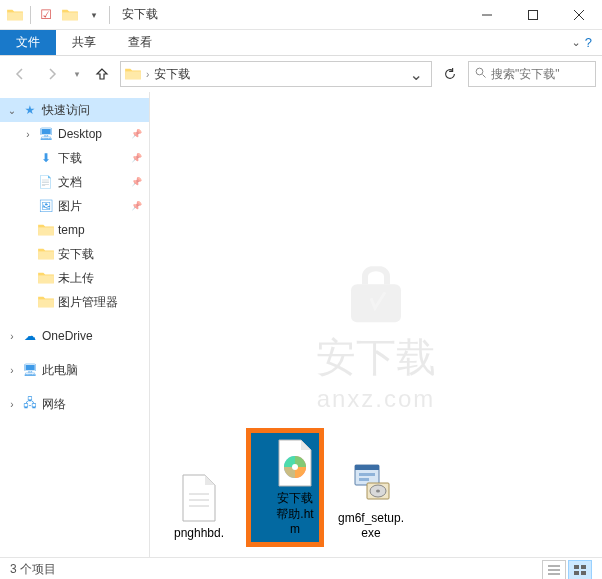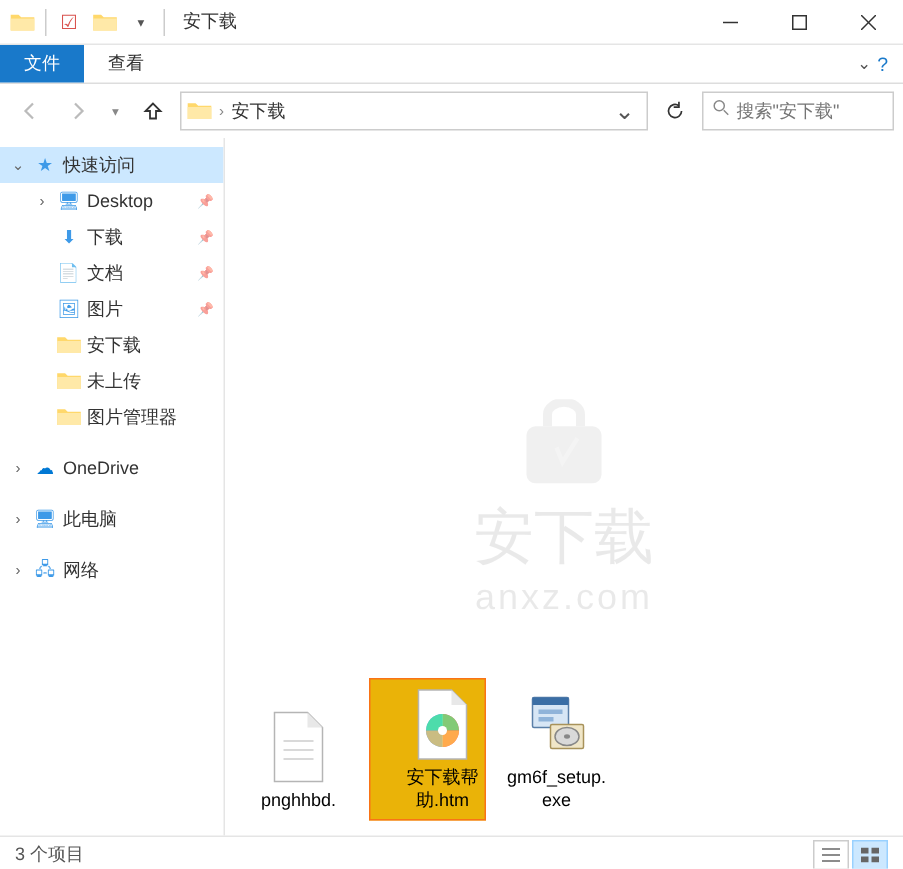--- a/index.html
+++ b/index.html
@@ -35,21 +35,21 @@
 .tree-item { display: flex; align-items: center; height: 24px; padding-left: 6px; font-size: 12px; color: #333; cursor: pointer; gap: 3px; }
 .tree-caret { width: 12px; color: #666; font-size: 10px; text-align: center; }
 .tree-icon { width: 18px; height: 18px; display: flex; align-items: center; justify-content: center; }
 .tree-label { white-space: nowrap; }
 .tree-item.quick { background: #cce8ff; }
 .tree-item.pinned::after { content: "📌"; font-size: 9px; margin-left: auto; margin-right: 6px; opacity: 0.5; }
 .tree-group-gap { height: 10px; }
 
 .content-area { flex: 1; position: relative; padding: 10px; display: flex; align-items: flex-end; gap: 8px; }
 .file-item { width: 78px; display: flex; flex-direction: column; align-items: center; padding: 4px; border: 1px solid transparent; cursor: pointer; }
-.file-item.selected { background: #eab308; border: 1px solid #f97316; padding-left: 24px; }
+.file-item.selected { background: #0369a1; border: 5px solid #f97316; padding-left: 24px; }
 .file-icon { width: 52px; height: 52px; display: flex; align-items: center; justify-content: center; }
 .file-label { font-size: 12px; text-align: center; word-break: break-all; line-height: 1.3; margin-top: 2px; }
 
 .watermark { position: absolute; left: 50%; top: 50%; transform: translate(-50%, -40%); opacity: 0.12; text-align: center; pointer-events: none; }
 .watermark .wm-cn { font-size: 40px; color: #555; font-weight: 500; }
 .watermark .wm-en { font-size: 24px; color: #555; letter-spacing: 2px; }
 
 .statusbar { height: 24px; border-top: 1px solid #e5e5e5; display: flex; align-items: center; padding: 0 10px; font-size: 12px; color: #555; }
 .view-switch { margin-left: auto; display: flex; gap: 2px; }
 .view-btn { width: 24px; height: 20px; border: 1px solid #ccc; display: flex; align-items: center; justify-content: center; }
@@ -95,20 +95,21 @@
         <svg width="10" height="10">
           <line x1="0" y1="0" x2="10" y2="10" stroke="currentColor" stroke-width="1"></line>
           <line x1="10" y1="0" x2="0" y2="10" stroke="currentColor" stroke-width="1"></line>
         </svg>
       </div>
   </div>
 </div>
 
 <div class="ribbon-tabs">
   <div class="ribbon-tab file">文件</div>
+  <div class="ribbon-tab">共享</div>
   <div class="ribbon-tab">查看</div>
   <div class="ribbon-expand">
     <span style="font-size:11px;color:#555;">⌄</span>
     <span style="color:#1979ca;font-size:13px;">?</span>
   </div>
 </div>
 
 <div class="navbar">
   <div class="nav-btn">
       <svg width="16" height="16" viewBox="0 0 16 16">
@@ -172,20 +173,30 @@
     </div>
     <div class="tree-item pinned" style="padding-left:22px;">
       <span class="tree-caret"></span>
       <span class="tree-icon" style="color:#3e9ae8;">📄</span>
       <span class="tree-label">文档</span>
     </div>
     <div class="tree-item pinned" style="padding-left:22px;">
       <span class="tree-caret"></span>
       <span class="tree-icon" style="color:#3e9ae8;">🖼</span>
       <span class="tree-label">图片</span>
+    </div>
+    <div class="tree-item" style="padding-left:22px;">
+      <span class="tree-caret"></span>
+      <span class="tree-icon">
+          <svg class="folder-svg" viewBox="0 0 20 16">
+            <path fill="#ffd86b" d="M1 2h6l2 2h10v10H1z"></path>
+            <path fill="#ffe9a8" d="M1 5h18v9H1z"></path>
+          </svg>
+        </span>
+      <span class="tree-label">temp</span>
     </div>
     <div class="tree-item" style="padding-left:22px;">
       <span class="tree-caret"></span>
       <span class="tree-icon">
           <svg class="folder-svg" viewBox="0 0 20 16">
             <path fill="#ffd86b" d="M1 2h6l2 2h10v10H1z"></path>
             <path fill="#ffe9a8" d="M1 5h18v9H1z"></path>
           </svg>
         </span>
       <span class="tree-label">安下载</span>

